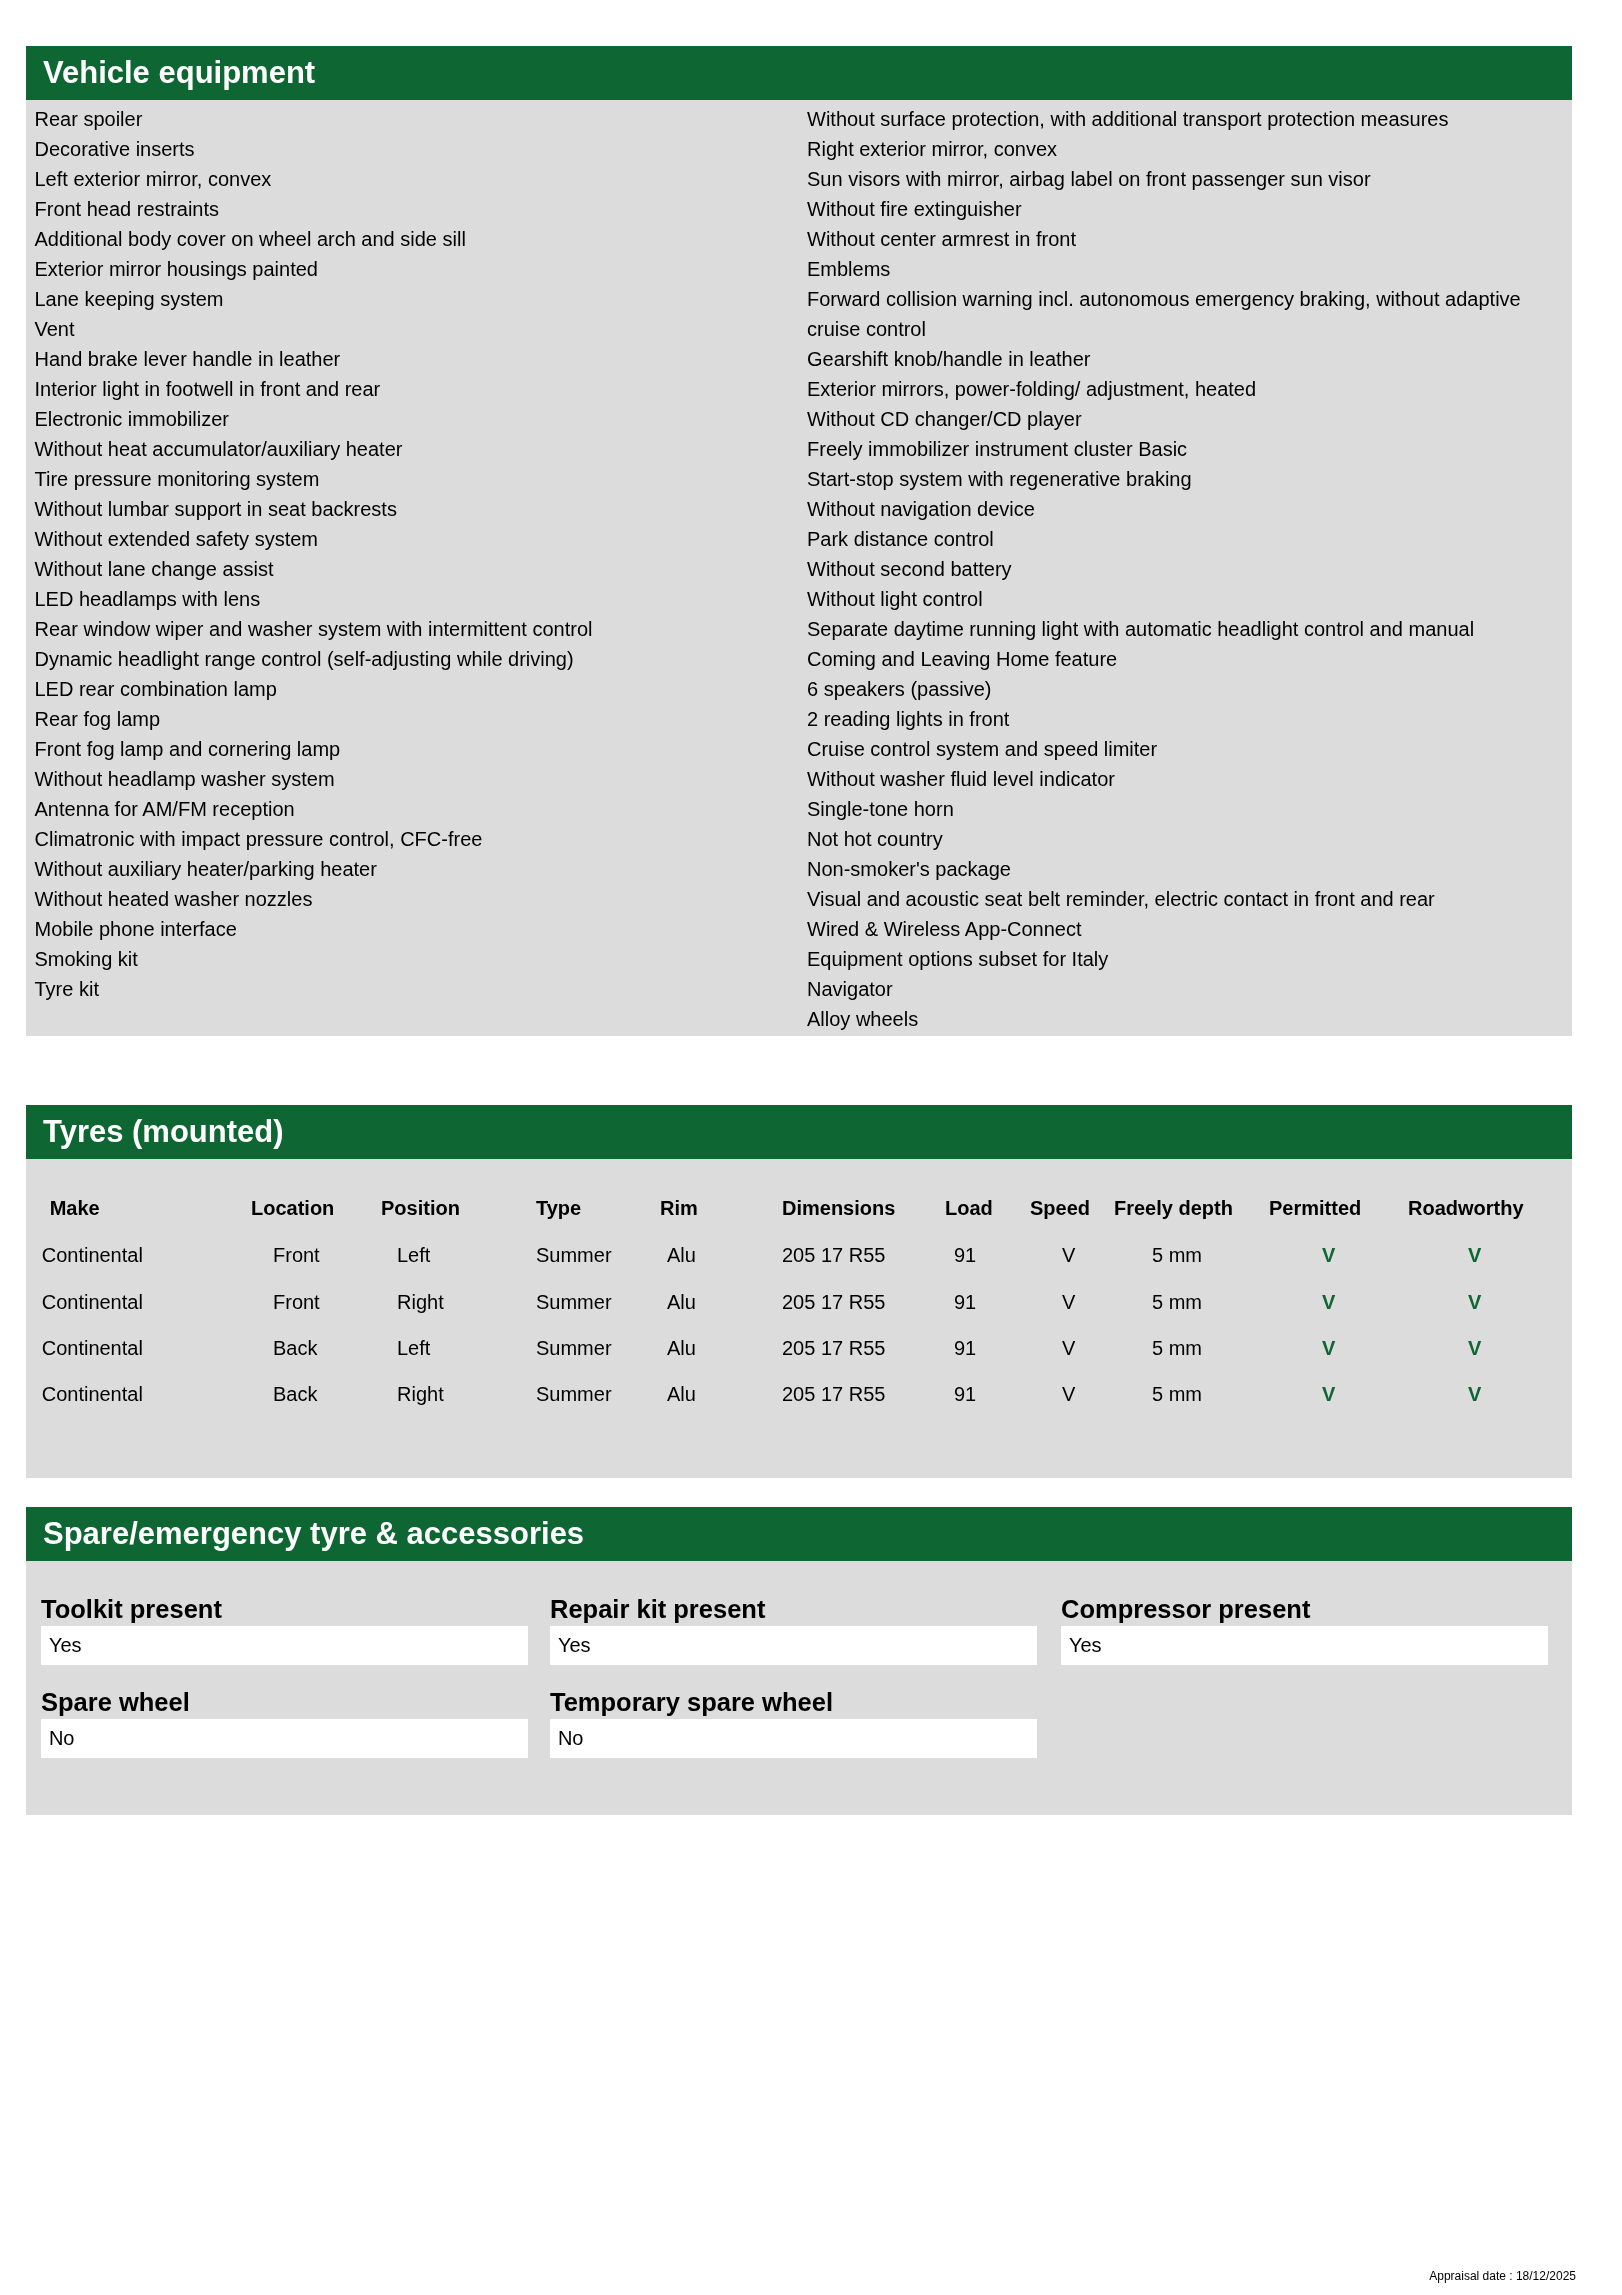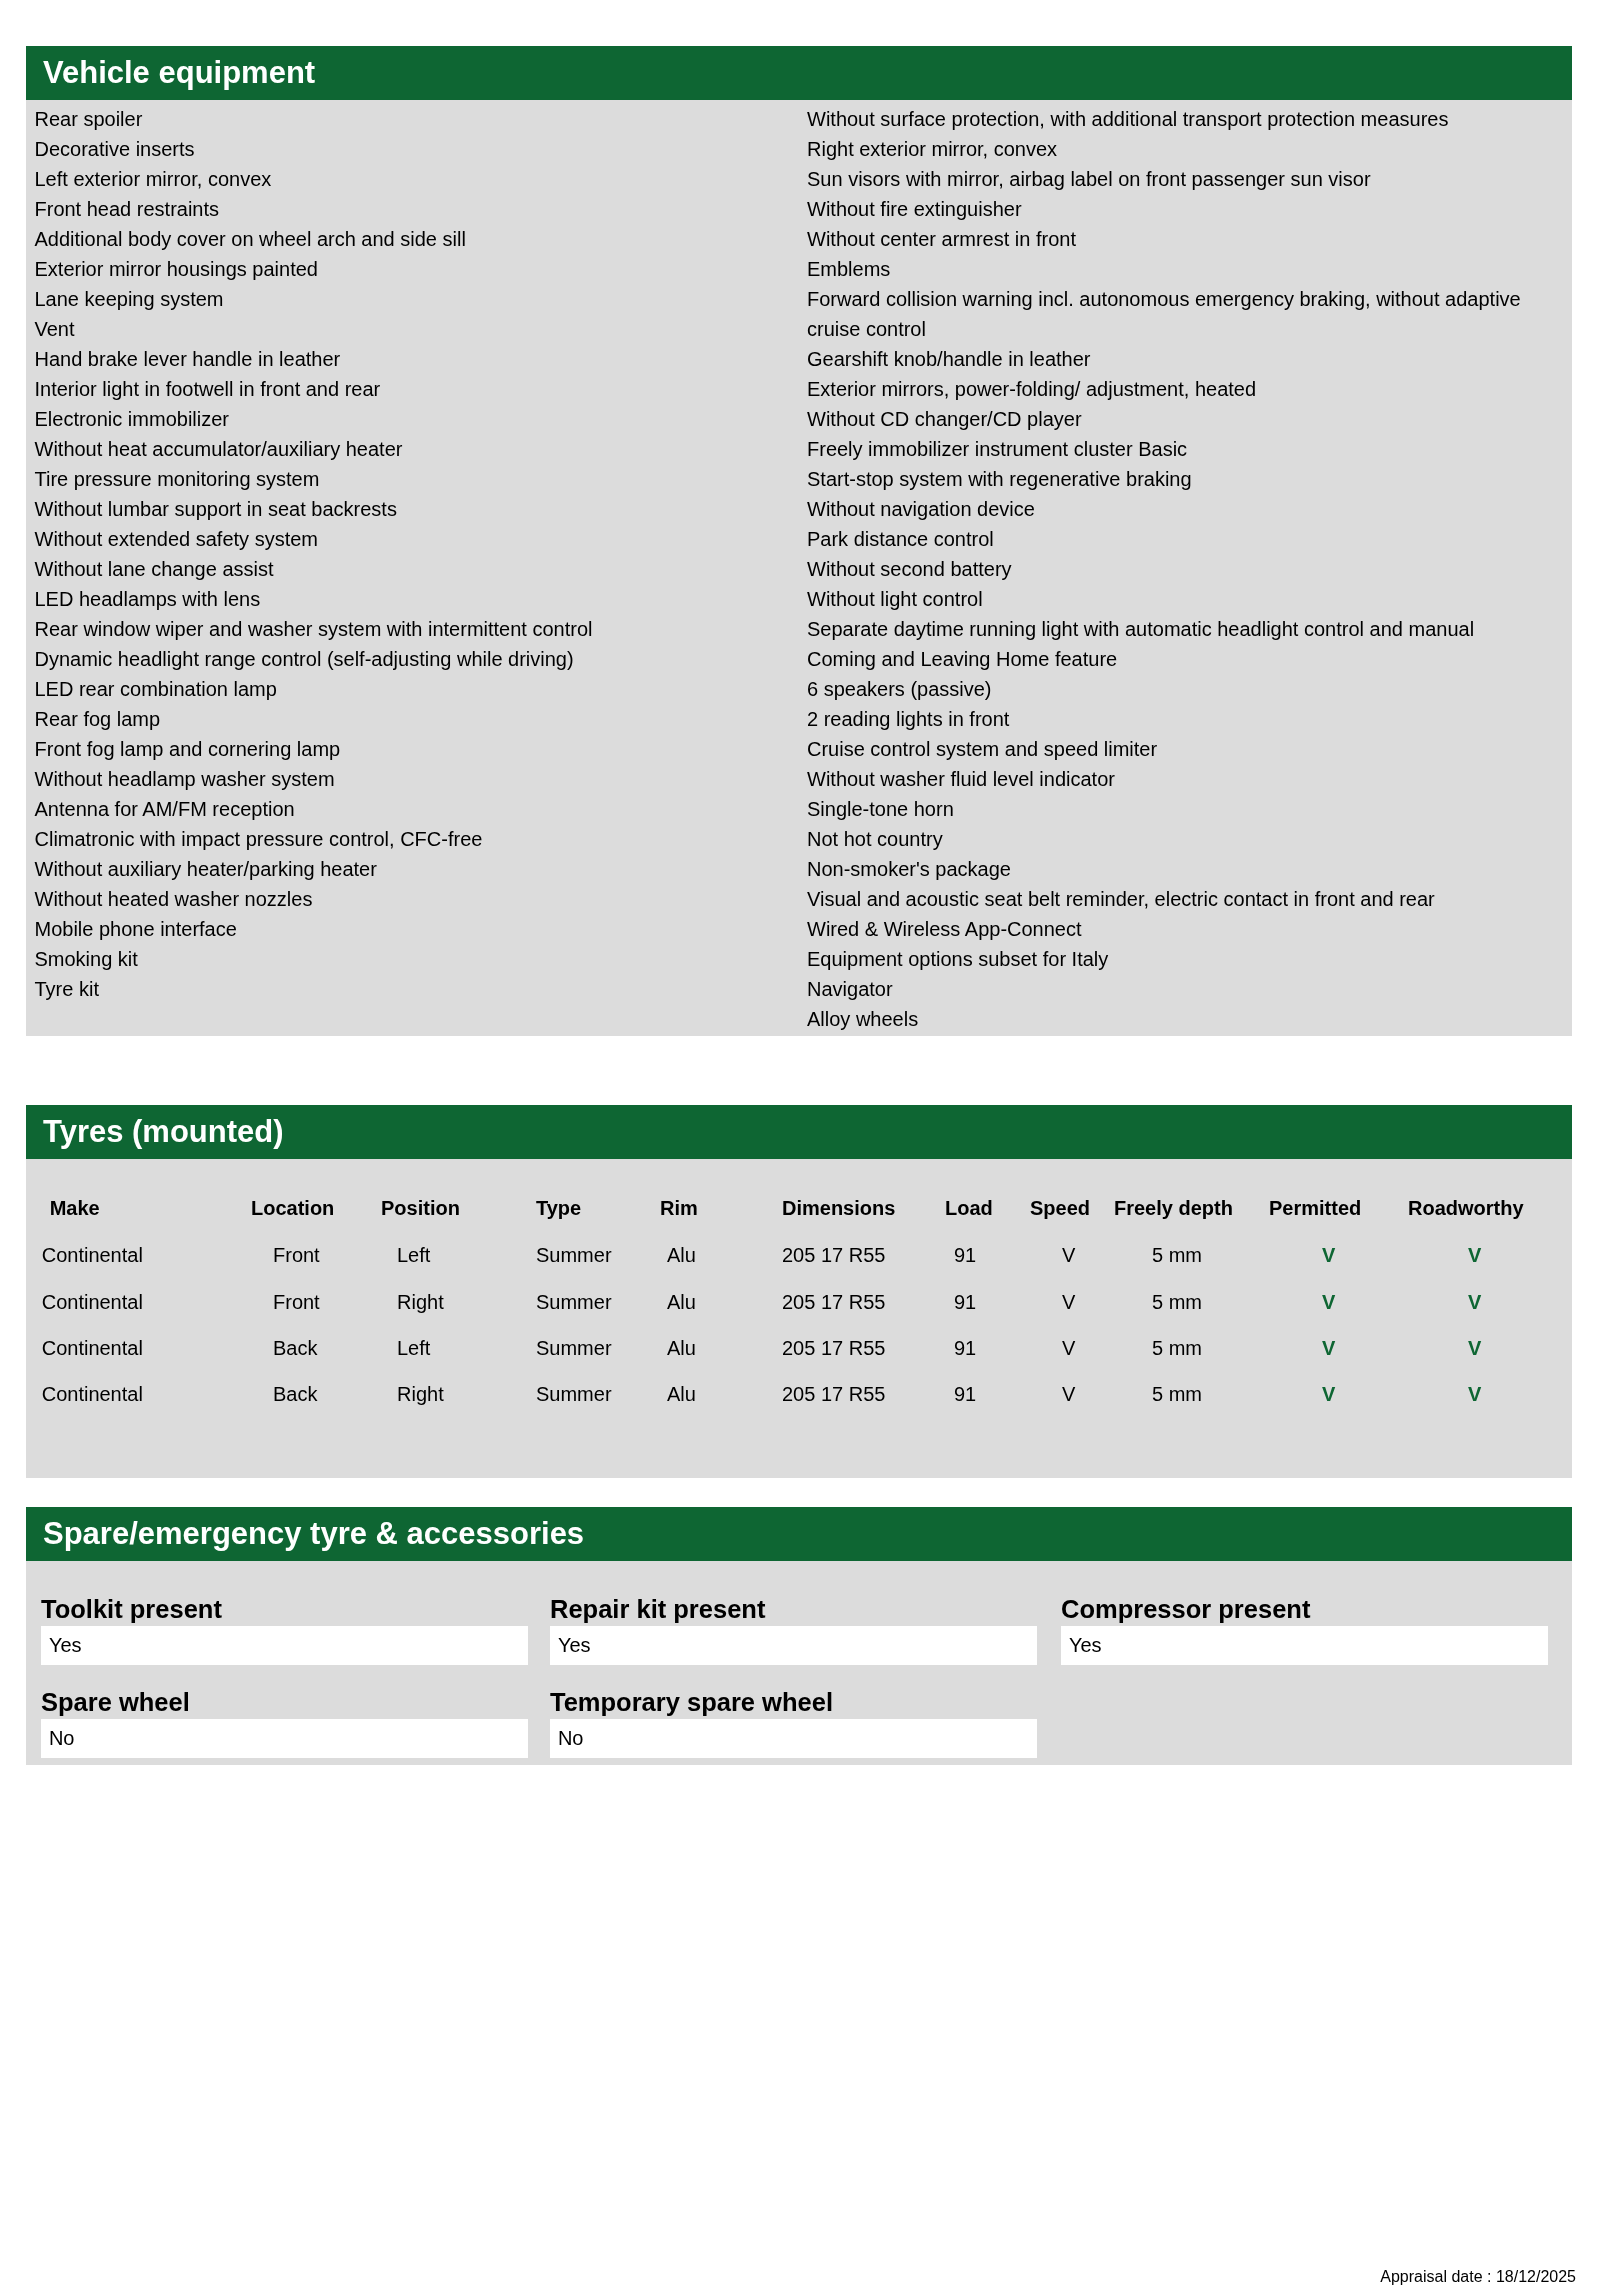--- a/index.html
+++ b/index.html
@@ -25,31 +25,31 @@
 
   
   #tyres { top: 1105px; }
   #tyres .sec-body { height: 319px; }
   .tcell { position: absolute; font-size: 20px; line-height: 23.6px; white-space: nowrap; }
   .thead { font-weight: bold; }
   .tcheck { color: #0e6633; font-weight: bold; }
 
   
   #spare { top: 1507px; }
-  #spare .sec-body { height: 204px; }
+  #spare .sec-body { height: 254px; }
   .field { position: absolute; width: 487px; }
   .field-label { font-size: 25.5px; font-weight: bold; line-height: 29px; height: 31px; white-space: nowrap; }
   .field-box {
     background: #ffffff; height: 39px; box-sizing: border-box;
     padding-left: 7.9px; font-size: 20px; line-height: 39px;
   }
 
   .footer {
     position: absolute; right: 47px; top: 2265px;
-    font-size: 16px; line-height: 23.6px; white-space: nowrap;
+    font-size: 12px; line-height: 23.6px; white-space: nowrap;
   }
 </style>
 </head>
 <body>
 
 <div class="section" id="equip">
   <div class="sec-header">Vehicle equipment</div>
   <div class="sec-body">
     <div class="equip-col left">
       <span class="equip-item">Rear spoiler</span>

